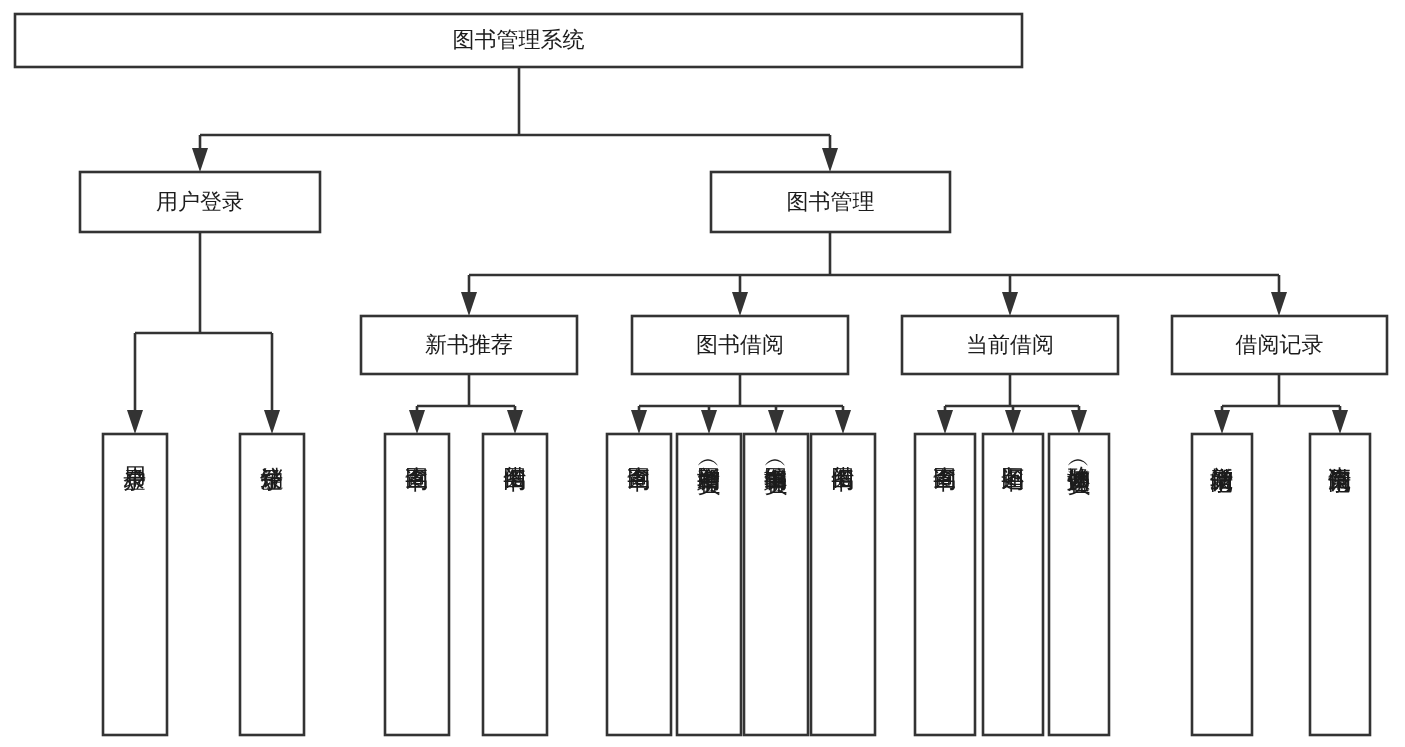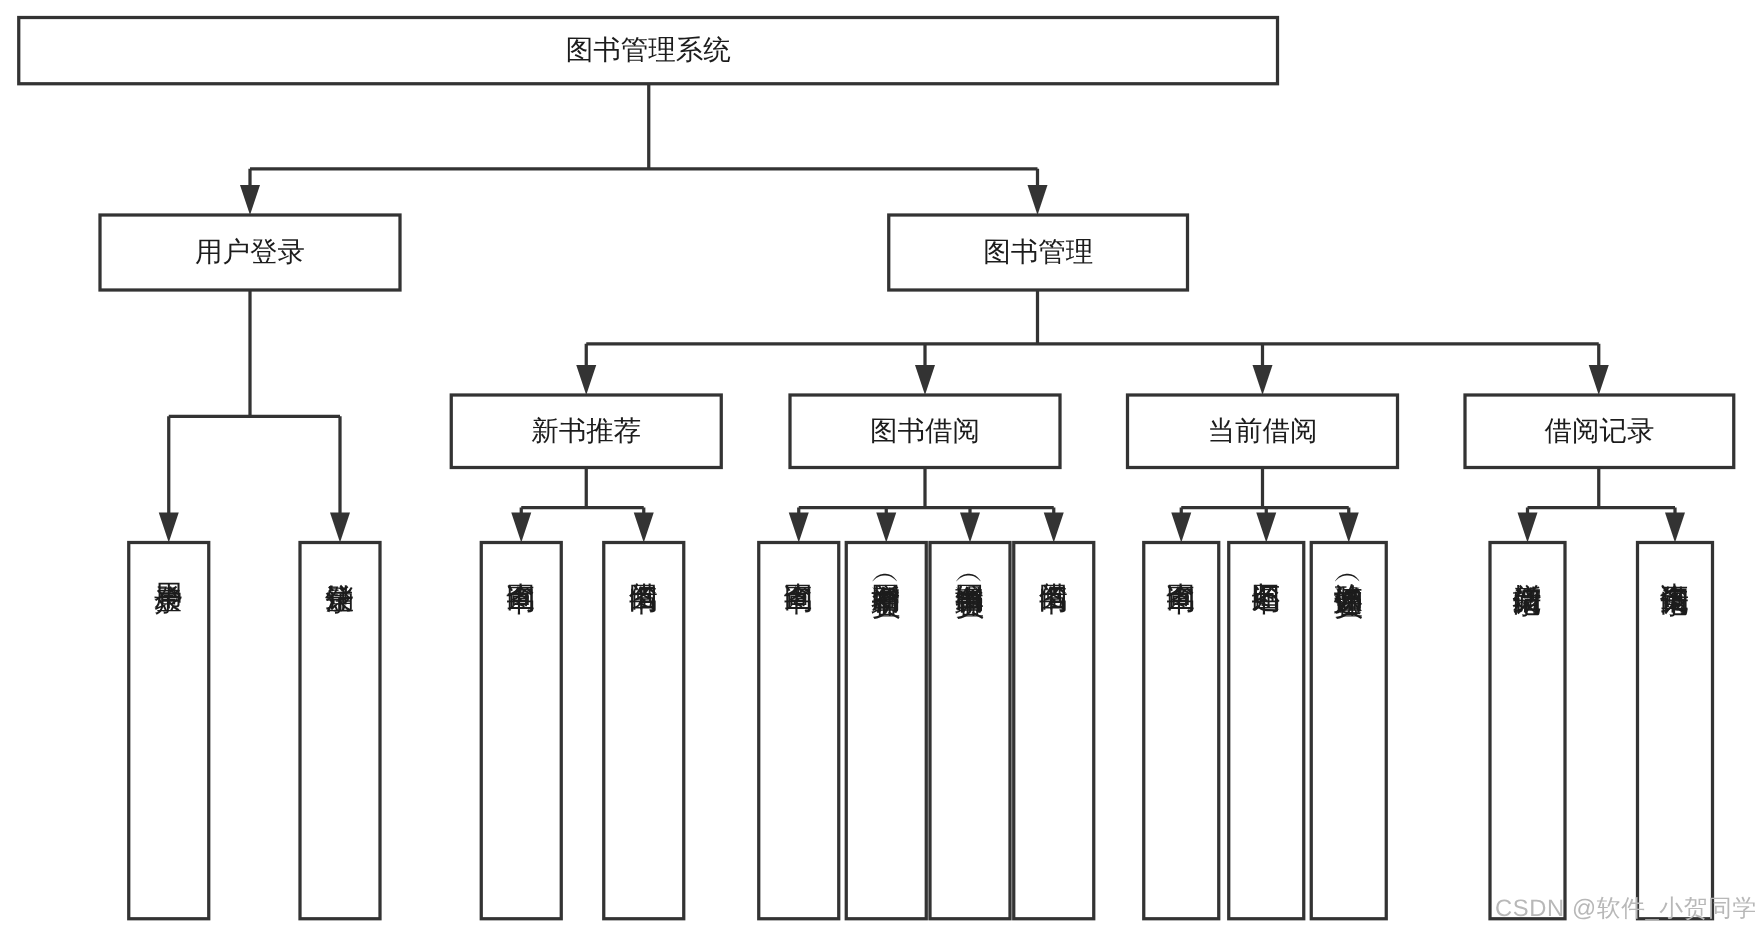--- a/index.html
+++ b/index.html
@@ -212,14 +212,13 @@
       <div class="leaf-label-wrap" style="left: 1049px; top: 448px; width: 60px; height: 281px;">
         <span class="leaf-label">确认归还（管理员）</span>
       </div>
       <div class="leaf-label-wrap" style="left: 1192px; top: 448px; width: 60px; height: 281px;">
         <span class="leaf-label">新增借阅记录</span>
       </div>
       <div class="leaf-label-wrap" style="left: 1310px; top: 448px; width: 60px; height: 281px;">
         <span class="leaf-label">查询借阅记录</span>
       </div>
     </div>
-  <div class="watermark" style="left: 1196px; top: 714px;">CSDN @软件_小贺同学</div>
 </div>
 
 </body></html>

